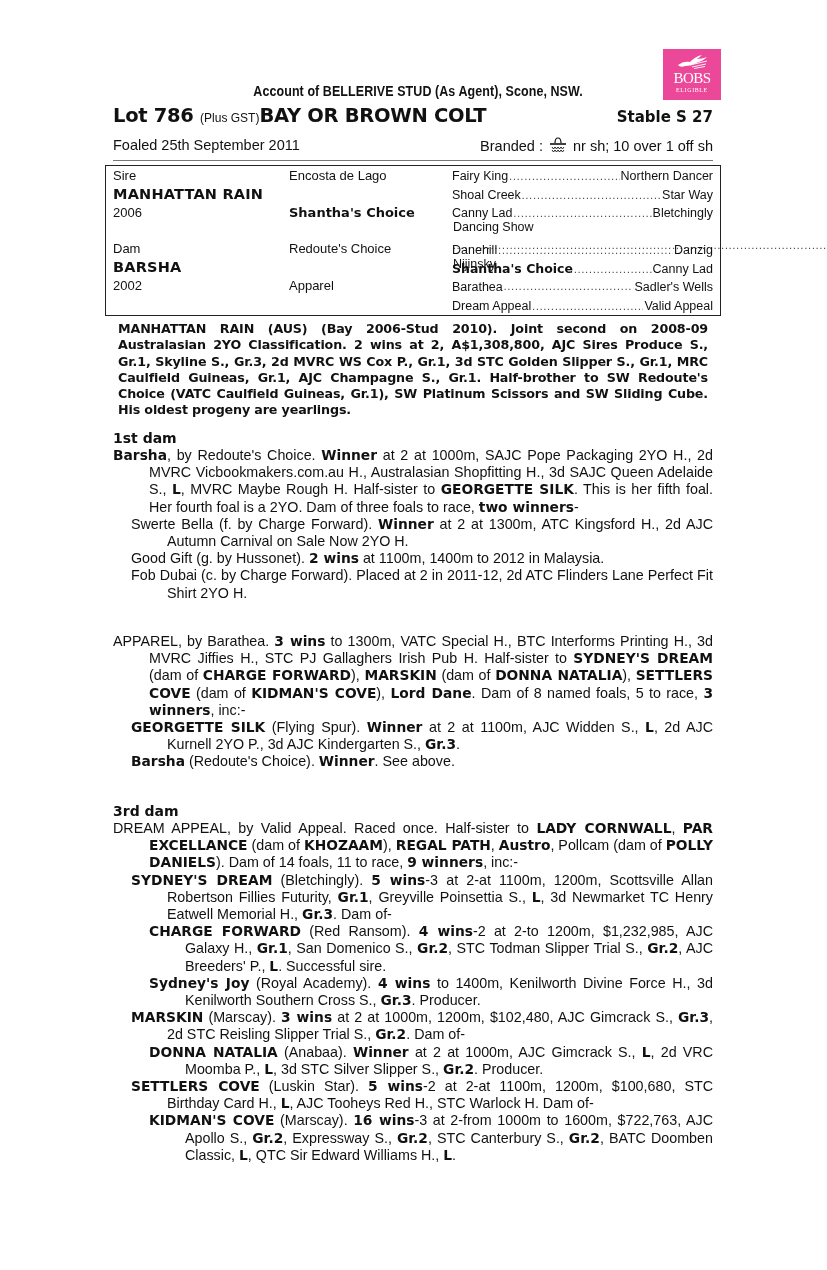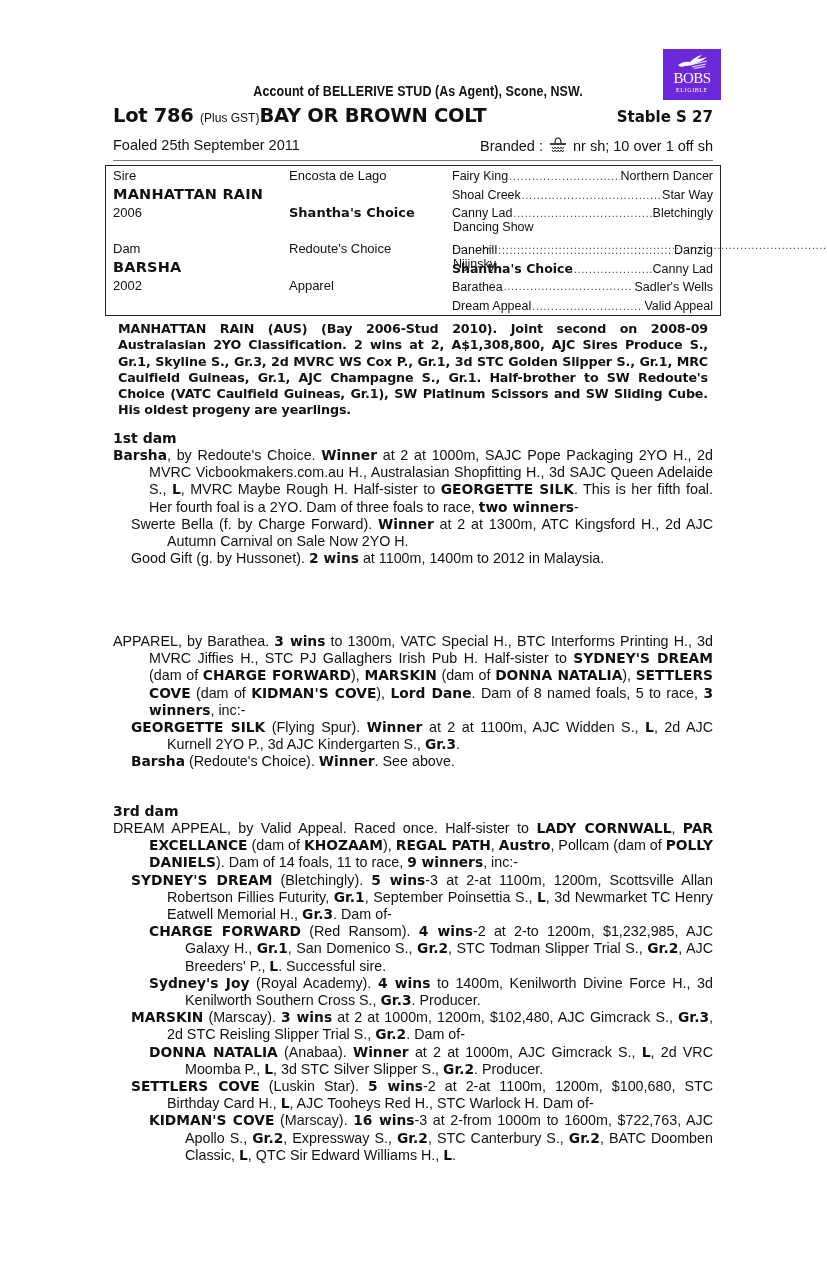--- a/index.html
+++ b/index.html
@@ -1,18 +1,18 @@
 <!DOCTYPE html>
 <html><head>
 <meta charset="utf-8">
 <style>
   html, body { margin: 0; padding: 0; background: #ffffff; }
   body { width: 827px; height: 1270px; position: relative; overflow: hidden; color: #111; font-family: "Liberation Sans", sans-serif; }
   .abs { position: absolute; }
-  #logo { left: 663px; top: 49px; width: 58px; height: 51px; background: #6d28d9; color: #fff; text-align: center; }
+  #logo { left: 663px; top: 49px; width: 58px; height: 51px; background: #ec4899; color: #fff; text-align: center; }
   #logo .bobs { position: absolute; left: 0; right: 0; top: 22px; font-family: "Liberation Serif", serif; font-size: 15px; letter-spacing: -0.5px; line-height: 15px; }
   #logo .elig { position: absolute; left: 0; right: 0; top: 38px; font-family: "Liberation Serif", serif; font-size: 6px; letter-spacing: 0.6px; line-height: 7px; }
   #logo svg { position: absolute; left: 13px; top: 4px; }
   #account { left: 113px; width: 600px; top: 83px; text-align: center; font-family: "Liberation Sans", sans-serif; font-weight: bold; font-size: 14.5px; transform: scaleX(0.86); transform-origin: 56% 50%; letter-spacing: 0.1px; }
   #lotline { left: 113px; top: 103px; width: 600px; height: 26px; }
   #lot-label { position: absolute; left: 0; top: 0; font-family: "DejaVu Sans", sans-serif; font-weight: bold; font-size: 19.5px; line-height: 26px; letter-spacing: -0.3px; }
   #plus-gst { font-family: "Liberation Sans", sans-serif; font-weight: normal; font-size: 12px; letter-spacing: 0; }
   #lot-desc { font-family: "DejaVu Sans", sans-serif; font-weight: bold; font-size: 19.5px; letter-spacing: -0.3px; }
   #stable { position: absolute; right: 0; top: 3px; font-family: "DejaVu Sans", sans-serif; font-weight: bold; font-size: 15px; line-height: 22px; margin-left: 48px; }
   #foaled { left: 113px; top: 136px; font-size: 14.5px; line-height: 18px; }
@@ -130,34 +130,35 @@
 </div>
 
 <div id="sire-summary" class="abs">MANHATTAN RAIN (AUS) (Bay 2006-Stud 2010). Joint second on 2008-09 Australasian 2YO Classification. 2 wins at 2, A$1,308,800, AJC Sires Produce S., Gr.1, Skyline S., Gr.3, 2d MVRC WS Cox P., Gr.1, 3d STC Golden Slipper S., Gr.1, MRC Caulfield Guineas, Gr.1, AJC Champagne S., Gr.1. Half-brother to SW Redoute's Choice (VATC Caulfield Guineas, Gr.1), SW Platinum Scissors and SW Sliding Cube. His oldest progeny are yearlings.</div>
 
 <div class="sec" style="top:430px;">
   <div class="sec-head">1st dam</div>
   <div>
       <div class="p l0"><b>Barsha</b><span>, by Redoute's Choice. </span><b>Winner</b><span> at 2 at 1000m, SAJC Pope Packaging 2YO H., 2d MVRC Vicbookmakers.com.au H., Australasian Shopfitting H., 3d SAJC Queen Adelaide S., </span><b>L</b><span>, MVRC Maybe Rough H. Half-sister to </span><b>GEORGETTE SILK</b><span>. This is her fifth foal. Her fourth foal is a 2YO. Dam of three foals to race, </span><b>two winners</b><span>-</span></div>
       <div class="p l1"><span>Swerte Bella (f. by Charge Forward). </span><b>Winner</b><span> at 2 at 1300m, ATC Kingsford H., 2d AJC Autumn Carnival on Sale Now 2YO H.</span></div>
       <div class="p l1"><span>Good Gift (g. by Hussonet). </span><b>2 wins</b><span> at 1100m, 1400m to 2012 in Malaysia.</span></div>
+      <div class="p l1"><span>Fob Dubai (c. by Charge Forward). Placed at 2 in 2011-12, 2d ATC Flinders Lane Perfect Fit Shirt 2YO H.</span></div>
     </div>
 </div>
 <div class="sec" style="top:633px;">
   <div>
       <div class="p l0"><span>APPAREL, by Barathea. </span><b>3 wins</b><span> to 1300m, VATC Special H., BTC Interforms Printing H., 3d MVRC Jiffies H., STC PJ Gallaghers Irish Pub H. Half-sister to </span><b>SYDNEY'S DREAM</b><span> (dam of </span><b>CHARGE FORWARD</b><span>), </span><b>MARSKIN</b><span> (dam of </span><b>DONNA NATALIA</b><span>), </span><b>SETTLERS COVE</b><span> (dam of </span><b>KIDMAN'S COVE</b><span>), </span><b>Lord Dane</b><span>. Dam of 8 named foals, 5 to race, </span><b>3 winners</b><span>, inc:-</span></div>
       <div class="p l1"><b>GEORGETTE SILK</b><span> (Flying Spur). </span><b>Winner</b><span> at 2 at 1100m, AJC Widden S., </span><b>L</b><span>, 2d AJC Kurnell 2YO P., 3d AJC Kindergarten S., </span><b>Gr.3</b><span>.</span></div>
       <div class="p l1"><b>Barsha</b><span> (Redoute's Choice). </span><b>Winner</b><span>. See above.</span></div>
     </div>
 </div>
 <div class="sec" style="top:803px;">
   <div class="sec-head">3rd dam</div>
   <div>
       <div class="p l0"><span>DREAM APPEAL, by Valid Appeal. Raced once. Half-sister to </span><b>LADY CORNWALL</b><span>, </span><b>PAR EXCELLANCE</b><span> (dam of </span><b>KHOZAAM</b><span>), </span><b>REGAL PATH</b><span>, </span><b>Austro</b><span>, Pollcam (dam of </span><b>POLLY DANIELS</b><span>). Dam of 14 foals, 11 to race, </span><b>9 winners</b><span>, inc:-</span></div>
-      <div class="p l1"><b>SYDNEY'S DREAM</b><span> (Bletchingly). </span><b>5 wins</b><span>-3 at 2-at 1100m, 1200m, Scottsville Allan Robertson Fillies Futurity, </span><b>Gr.1</b><span>, September Poinsettia S., </span><b>L</b><span>, 3d Newmarket TC Henry Eatwell Memorial H., </span><b>Gr.3</b><span>. Dam of-</span></div>
+      <div class="p l1"><b>SYDNEY'S DREAM</b><span> (Bletchingly). </span><b>5 wins</b><span>-3 at 2-at 1100m, 1200m, Scottsville Allan Robertson Fillies Futurity, </span><b>Gr.1</b><span>, Greyville Poinsettia S., </span><b>L</b><span>, 3d Newmarket TC Henry Eatwell Memorial H., </span><b>Gr.3</b><span>. Dam of-</span></div>
       <div class="p l2"><b>CHARGE FORWARD</b><span> (Red Ransom). </span><b>4 wins</b><span>-2 at 2-to 1200m, $1,232,985, AJC Galaxy H., </span><b>Gr.1</b><span>, San Domenico S., </span><b>Gr.2</b><span>, STC Todman Slipper Trial S., </span><b>Gr.2</b><span>, AJC Breeders' P., </span><b>L</b><span>. Successful sire.</span></div>
       <div class="p l2"><b>Sydney's Joy</b><span> (Royal Academy). </span><b>4 wins</b><span> to 1400m, Kenilworth Divine Force H., 3d Kenilworth Southern Cross S., </span><b>Gr.3</b><span>. Producer.</span></div>
       <div class="p l1"><b>MARSKIN</b><span> (Marscay). </span><b>3 wins</b><span> at 2 at 1000m, 1200m, $102,480, AJC Gimcrack S., </span><b>Gr.3</b><span>, 2d STC Reisling Slipper Trial S., </span><b>Gr.2</b><span>. Dam of-</span></div>
       <div class="p l2"><b>DONNA NATALIA</b><span> (Anabaa). </span><b>Winner</b><span> at 2 at 1000m, AJC Gimcrack S., </span><b>L</b><span>, 2d VRC Moomba P., </span><b>L</b><span>, 3d STC Silver Slipper S., </span><b>Gr.2</b><span>. Producer.</span></div>
       <div class="p l1"><b>SETTLERS COVE</b><span> (Luskin Star). </span><b>5 wins</b><span>-2 at 2-at 1100m, 1200m, $100,680, STC Birthday Card H., </span><b>L</b><span>, AJC Tooheys Red H., STC Warlock H. Dam of-</span></div>
       <div class="p l2"><b>KIDMAN'S COVE</b><span> (Marscay). </span><b>16 wins</b><span>-3 at 2-from 1000m to 1600m, $722,763, AJC Apollo S., </span><b>Gr.2</b><span>, Expressway S., </span><b>Gr.2</b><span>, STC Canterbury S., </span><b>Gr.2</b><span>, BATC Doomben Classic, </span><b>L</b><span>, QTC Sir Edward Williams H., </span><b>L</b><span>.</span></div>
     </div>
 </div>
 
 </body></html>

